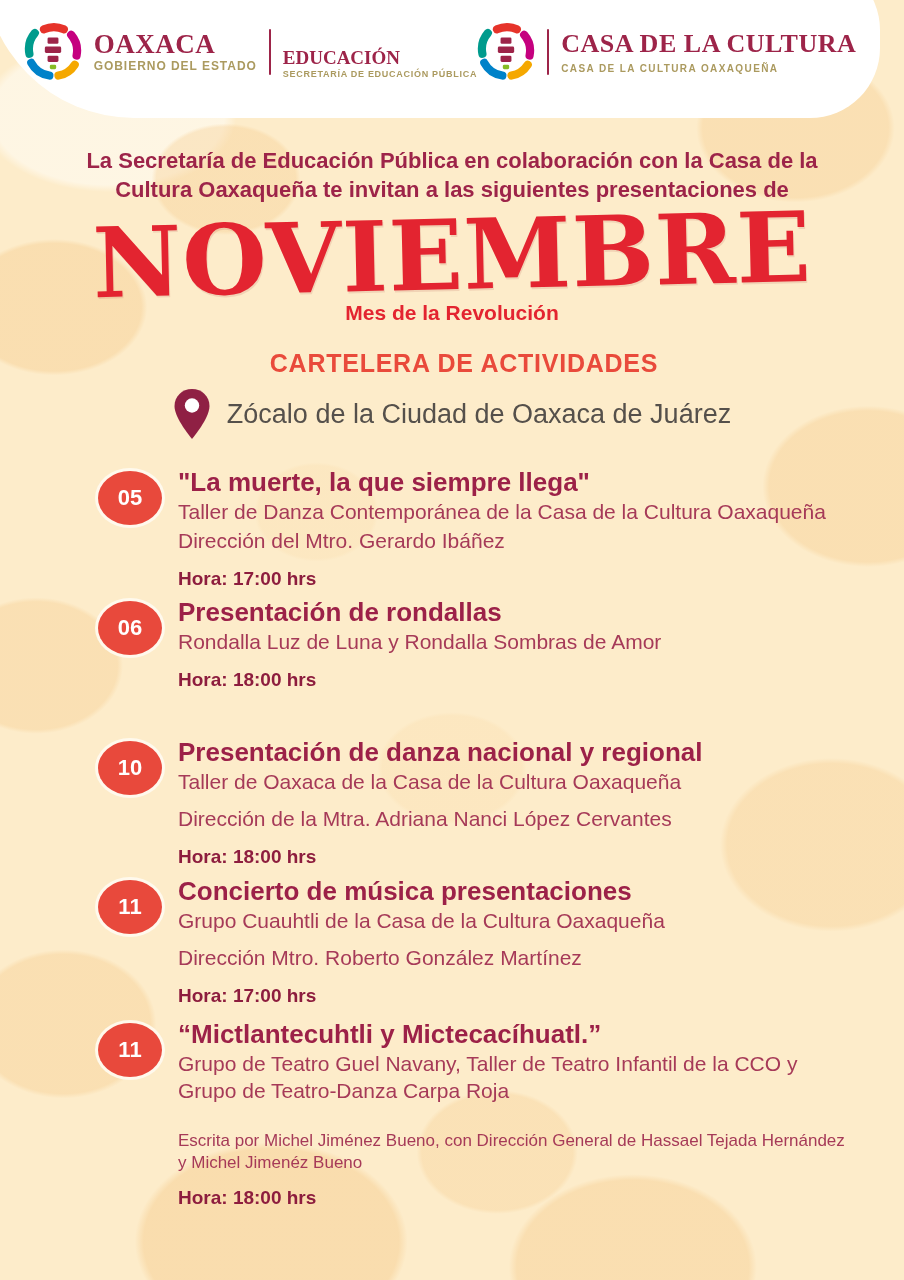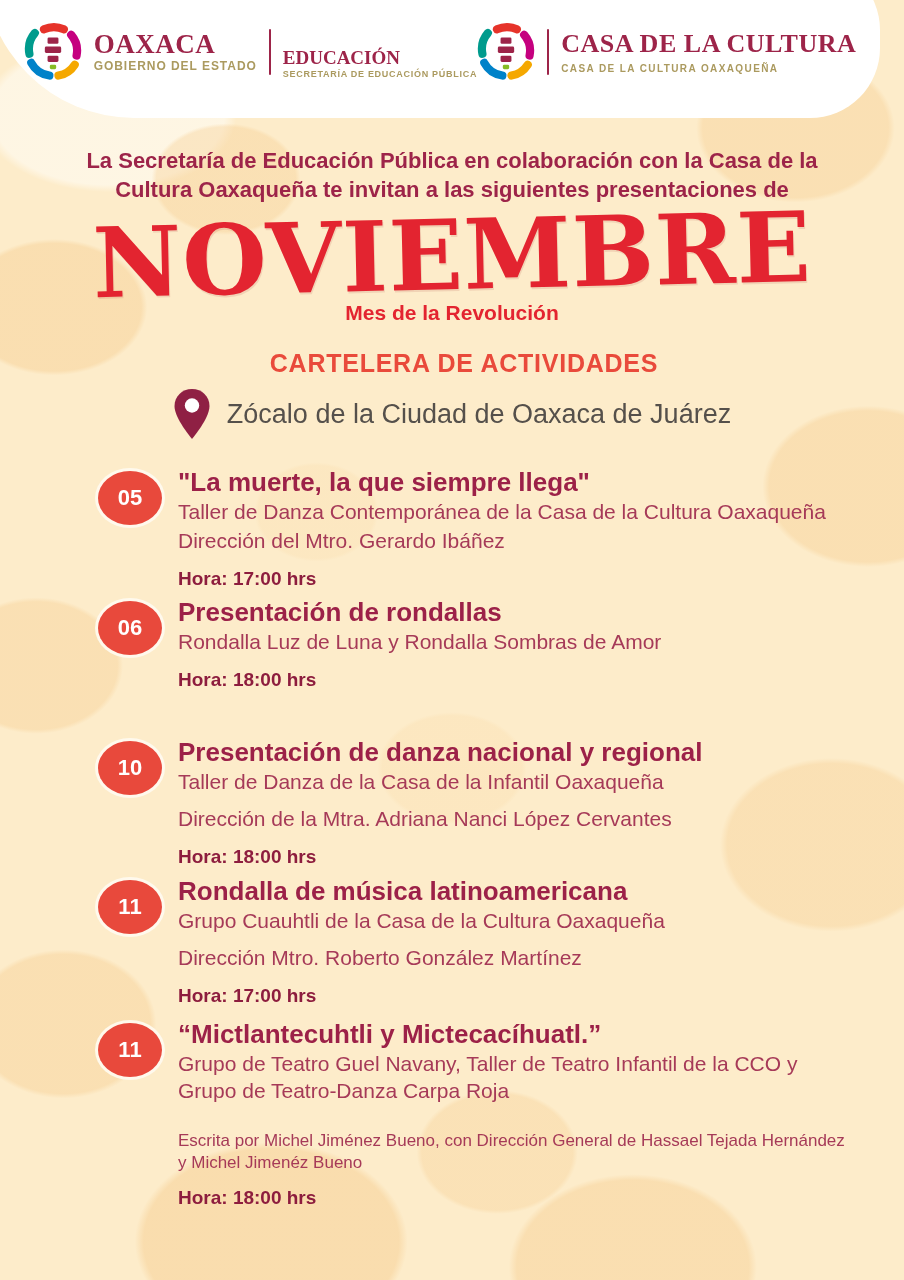--- a/index.html
+++ b/index.html
@@ -201,30 +201,30 @@
       <div class="ev-title">Presentación de rondallas</div>
       <p class="ev-line">Rondalla Luz de Luna y Rondalla Sombras de Amor</p>
       <p class="ev-time">Hora: 18:00 hrs</p>
     </div>
   </div>
 
   <div class="event ev-10">
     <div class="badge">10</div>
     <div class="ev-body">
       <div class="ev-title">Presentación de danza nacional y regional</div>
-      <p class="ev-line">Taller de Danza de la Casa de la Infantil Oaxaqueña</p>
+      <p class="ev-line">Taller de Oaxaca de la Casa de la Cultura Oaxaqueña</p>
       <p class="ev-line gap">Dirección de la Mtra. Adriana Nanci López Cervantes</p>
       <p class="ev-time">Hora: 18:00 hrs</p>
     </div>
   </div>
 
   <div class="event ev-11a">
     <div class="badge">11</div>
     <div class="ev-body">
-      <div class="ev-title">Rondalla de música latinoamericana</div>
+      <div class="ev-title">Concierto de música presentaciones</div>
       <p class="ev-line">Grupo Cuauhtli de la Casa de la Cultura Oaxaqueña</p>
       <p class="ev-line gap">Dirección Mtro. Roberto González Martínez</p>
       <p class="ev-time">Hora: 17:00 hrs</p>
     </div>
   </div>
 
   <div class="event ev-11b">
     <div class="badge">11</div>
     <div class="ev-body">
       <div class="ev-title">“Mictlantecuhtli y Mictecacíhuatl.”</div>

